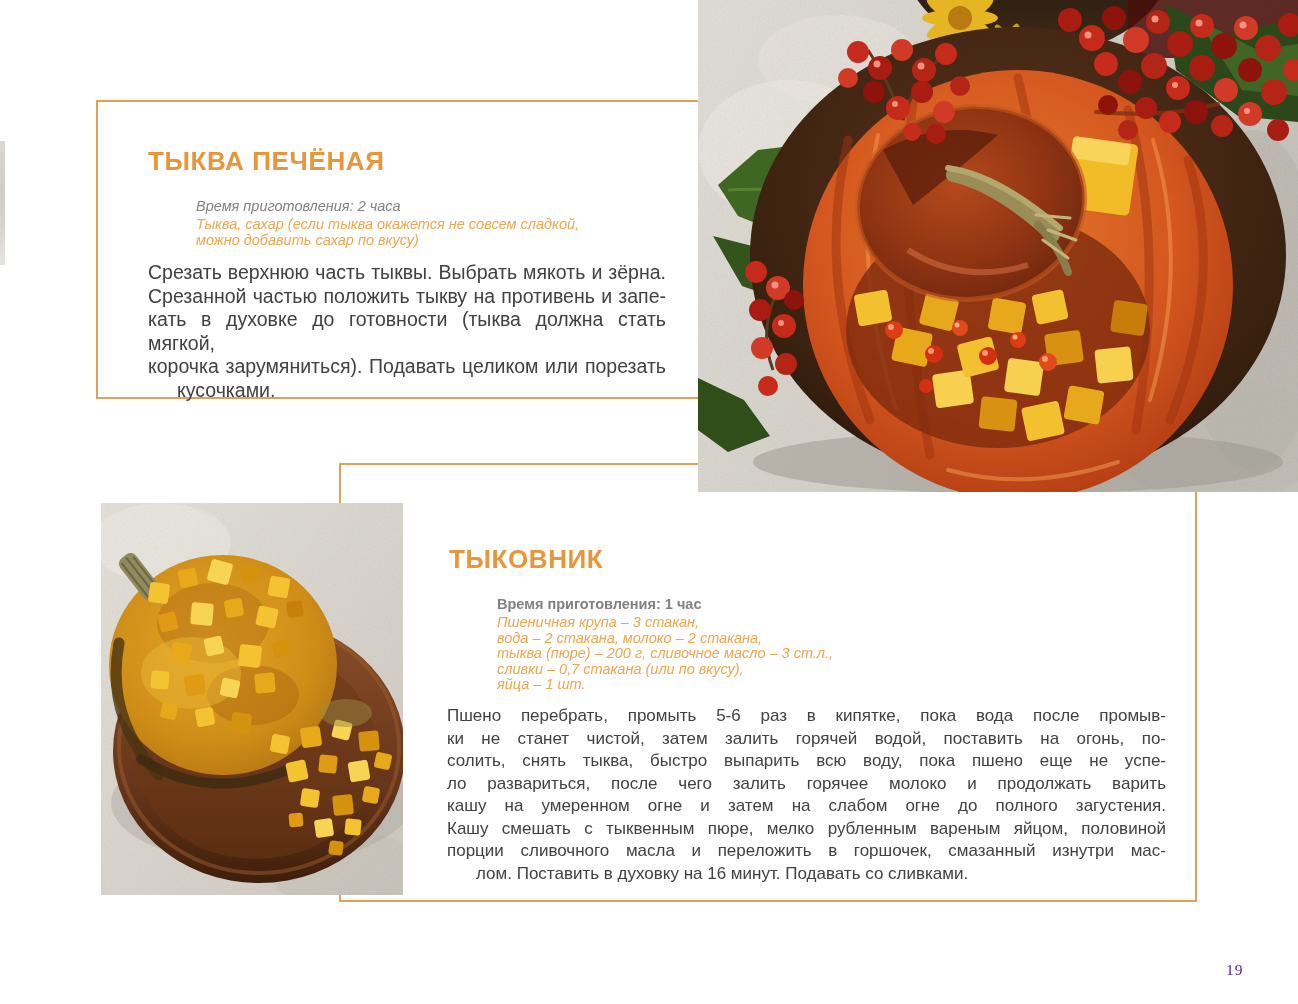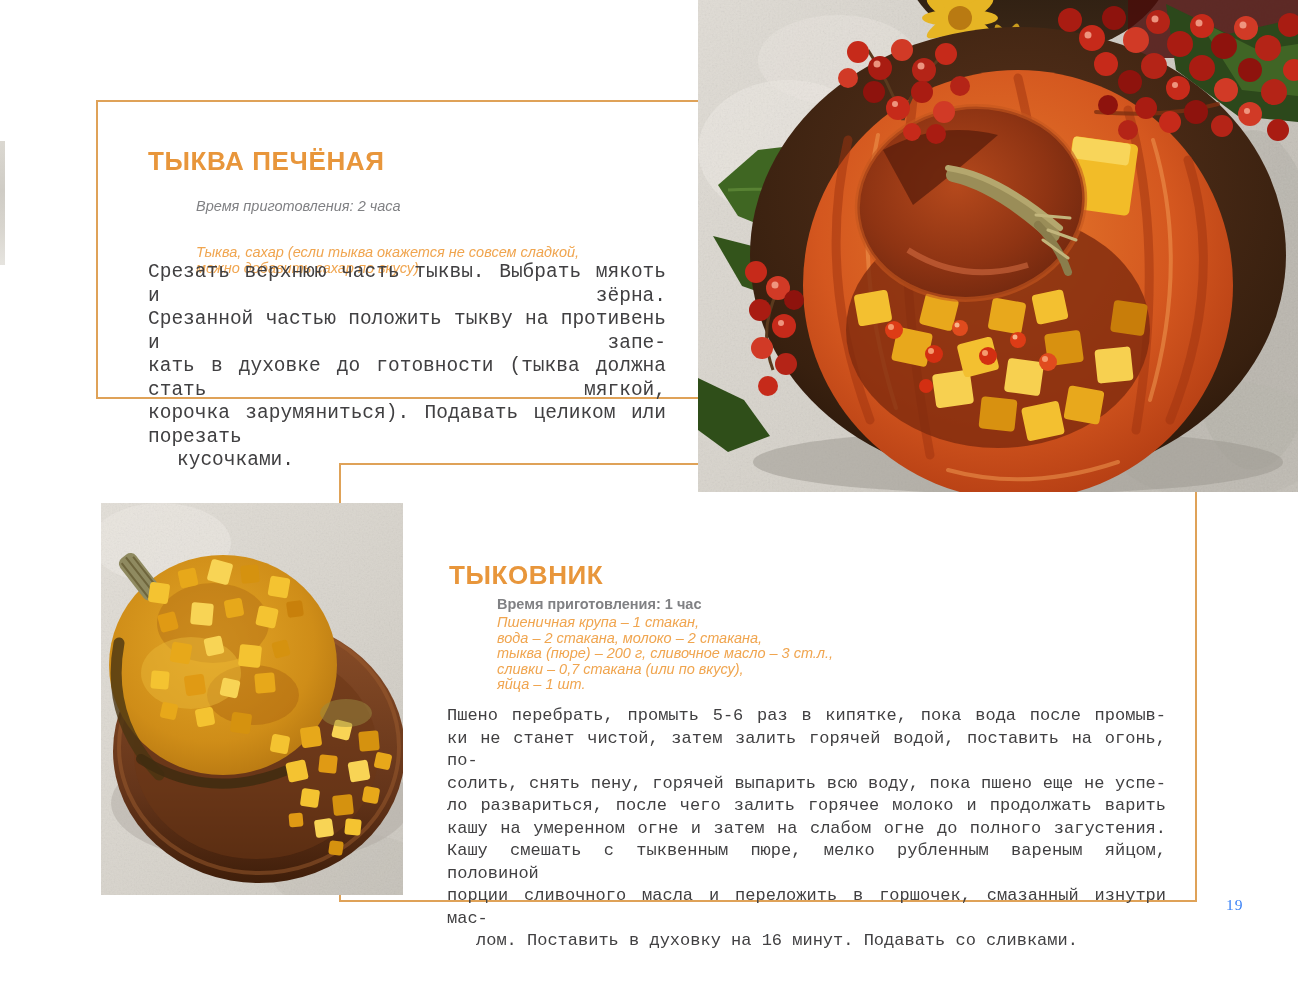--- a/index.html
+++ b/index.html
@@ -32,42 +32,41 @@
   .r-title{
     position:absolute;
     margin:0;
     font-size:26px;line-height:1.15;
     font-weight:bold;
     letter-spacing:.6px;
     color:var(--accent-orange);
     white-space:nowrap;
   }
   .box1 .r-title{left:50px;top:45px;}
-  .box2 .r-title{left:108px;top:80px;margin-top:16px;}
+  .box2 .r-title{left:108px;top:80px;}
   .r-meta{
     position:absolute;
     font-size:14.5px;line-height:16px;
     color:var(--meta-text);
     white-space:nowrap;
   }
   .box1 .r-meta{left:98px;top:96px;font-style:italic;}
   .box2 .r-meta{left:156px;top:131px;font-weight:bold;}
   .r-ings{
     position:absolute;
     font-size:14.5px;line-height:15.6px;
     font-style:italic;
     color:var(--ingredients-text);
     white-space:nowrap;
   }
-  .box1 .r-ings{left:98px;top:115px;margin-top:28px;}
+  .box1 .r-ings{left:98px;top:115px;}
   .box2 .r-ings{left:156px;top:150px;}
   .r-body{
     position:absolute;
     color:var(--body-text);
-    font-family:Liberation Mono, monospace;
   }
   .box1 .r-body{left:50px;top:159px;width:518px;font-size:19.5px;line-height:23.5px;}
   .box2 .r-body{left:106px;top:240px;width:719px;font-size:17px;line-height:22.5px;}
   .body-line{
     text-align:justify;
     text-align-last:justify;
   }
   .body-line:last-child{
     text-align-last:left;
     margin-left:29px;
@@ -77,23 +76,23 @@
   .photo-tr{left:698px;top:0;width:600px;height:492px;}
   .photo-bl{left:101px;top:503px;width:302px;height:392px;}
   .photo svg{display:block;}
   
   .edge-sliver{
     position:absolute;left:0;top:141px;width:5px;height:124px;
     background:linear-gradient(180deg,#dbd8d1 0%,#cfccc5 40%,#d8d5ce 70%,#e6e4df 100%);
     z-index:2;
   }
   .page-number{
-    position:absolute;left:1226px;top:896px;width:30px;
+    position:absolute;left:1226px;top:961px;width:30px;
     font-family:"Liberation Serif",serif;
-    font-size:15.5px;color:#3b82f6;
+    font-size:15.5px;color:#4c1d95;
     letter-spacing:1px;
   }
 </style>
 </head>
 <body>
 
 <div class="page">
 
   <div class="edge-sliver"></div>
 
@@ -110,30 +109,30 @@
         <div class="body-line">кать в духовке до готовности (тыква должна стать мягкой,</div>
         <div class="body-line">корочка зарумяниться). Подавать целиком или порезать</div>
         <div class="body-line">кусочками.</div>
       </div>
   </div>
 
   <div class="recipe-box box2">
     <h1 class="r-title">ТЫКОВНИК</h1>
     <div class="r-meta">Время приготовления: 1 час</div>
     <div class="r-ings">
-        <div class="ing-line">Пшеничная крупа –  1 стакан,</div>
+        <div class="ing-line">Пшеничная крупа –  3 стакан,</div>
         <div class="ing-line">вода – 2 стакана, молоко – 2 стакана,</div>
         <div class="ing-line">тыква (пюре) – 200 г, сливочное масло – 3 ст.л.,</div>
         <div class="ing-line">сливки – 0,7 стакана  (или по вкусу),</div>
         <div class="ing-line">яйца – 1 шт.</div>
       </div>
     <div class="r-body">
         <div class="body-line">Пшено  перебрать,  промыть  5-6  раз  в  кипятке,  пока  вода  после  промыв-</div>
         <div class="body-line">ки  не  станет  чистой,  затем  залить  горячей  водой,  поставить  на  огонь,  по-</div>
-        <div class="body-line">солить,  снять  пену,  горячей  выпарить  всю  воду,  пока  пшено  еще  не  успе-</div>
+        <div class="body-line">солить,  снять  тыква,  быстро  выпарить  всю  воду,  пока  пшено  еще  не  успе-</div>
         <div class="body-line">ло  развариться,  после  чего  залить  горячее  молоко  и  продолжать  варить</div>
         <div class="body-line">кашу  на  умеренном  огне  и  затем  на  слабом  огне  до  полного  загустения.</div>
         <div class="body-line">Кашу смешать с тыквенным пюре, мелко рубленным вареным яйцом, половиной</div>
         <div class="body-line">порции сливочного масла и переложить в горшочек, смазанный изнутри мас-</div>
         <div class="body-line">лом. Поставить в духовку на 16 минут. Подавать со сливками.</div>
       </div>
   </div>
 
   <div class="photo photo-tr">
     <svg width="600" height="492" viewBox="0 0 600 492" xmlns="http://www.w3.org/2000/svg">

